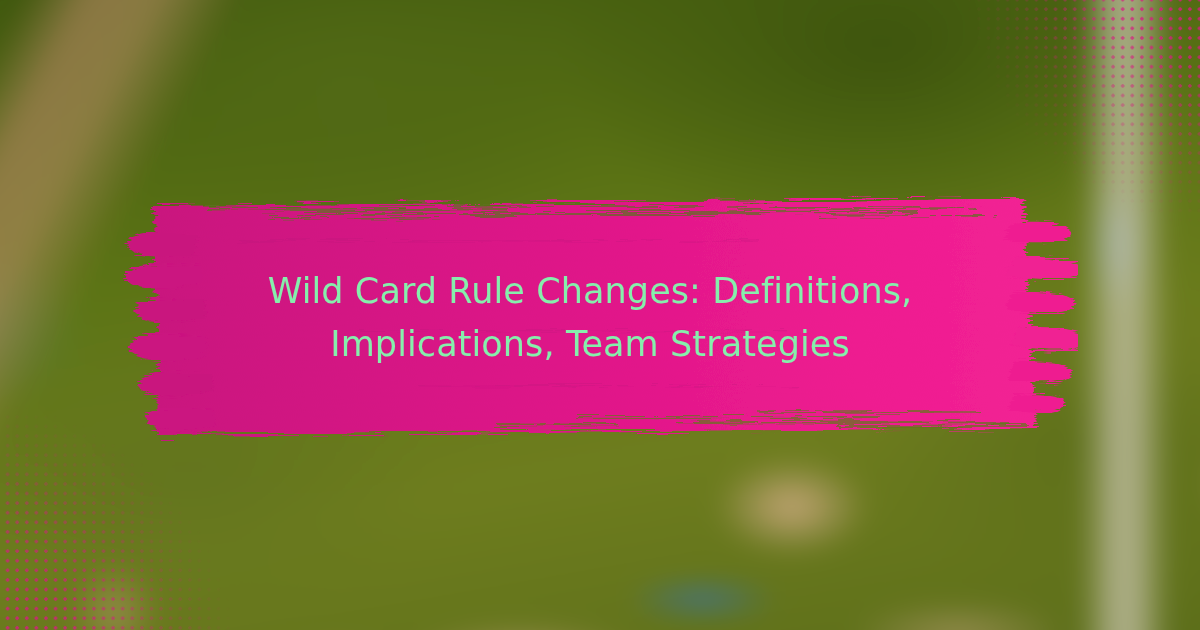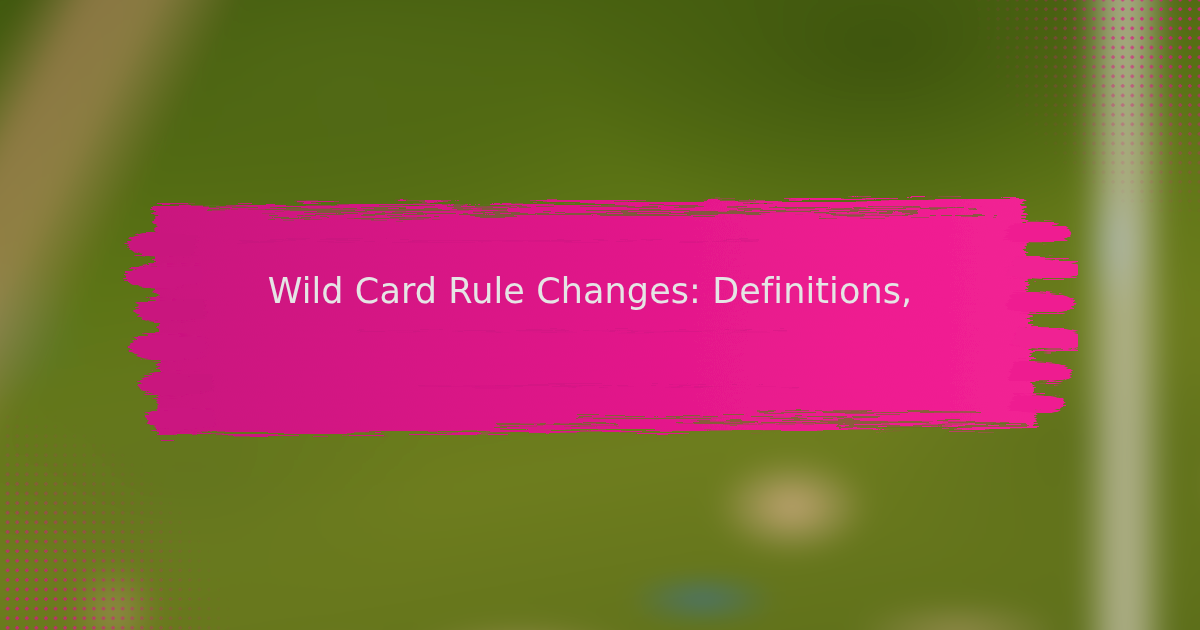--- a/index.html
+++ b/index.html
@@ -85,21 +85,21 @@
     width:960px; height:270px;
   }
   .brush-wrap svg { display:block; width:100%; height:100%; }
 
   
   .headline {
     position:absolute;
     left:195px; top:265px;
     width:790px;
     text-align:center;
-    color:#e5e5e5;
+    color:#86efac;
     font-family:"DejaVu Sans", sans-serif;
     font-weight:400;
     font-size:35px;
     line-height:1.52;
     letter-spacing:0.1px;
     text-rendering:optimizeLegibility;
     -webkit-font-smoothing:antialiased;
   }
 </style>
 </head>
@@ -184,15 +184,16 @@
       <g filter="url(#roughen2)" fill="#b5127a" opacity="0.22">
         <rect x="120" y="60" width="520" height="1.6"></rect>
         <rect x="240" y="150" width="430" height="1.4"></rect>
         <rect x="300" y="205" width="380" height="1.3"></rect>
       </g>
     </svg>
   </div>
 
   <div class="headline">
     <span>Wild Card Rule Changes: Definitions,</span><br>
+    <span>Implications, Team Strategies</span>
   </div>
 
 </div>
 
 </body></html>

